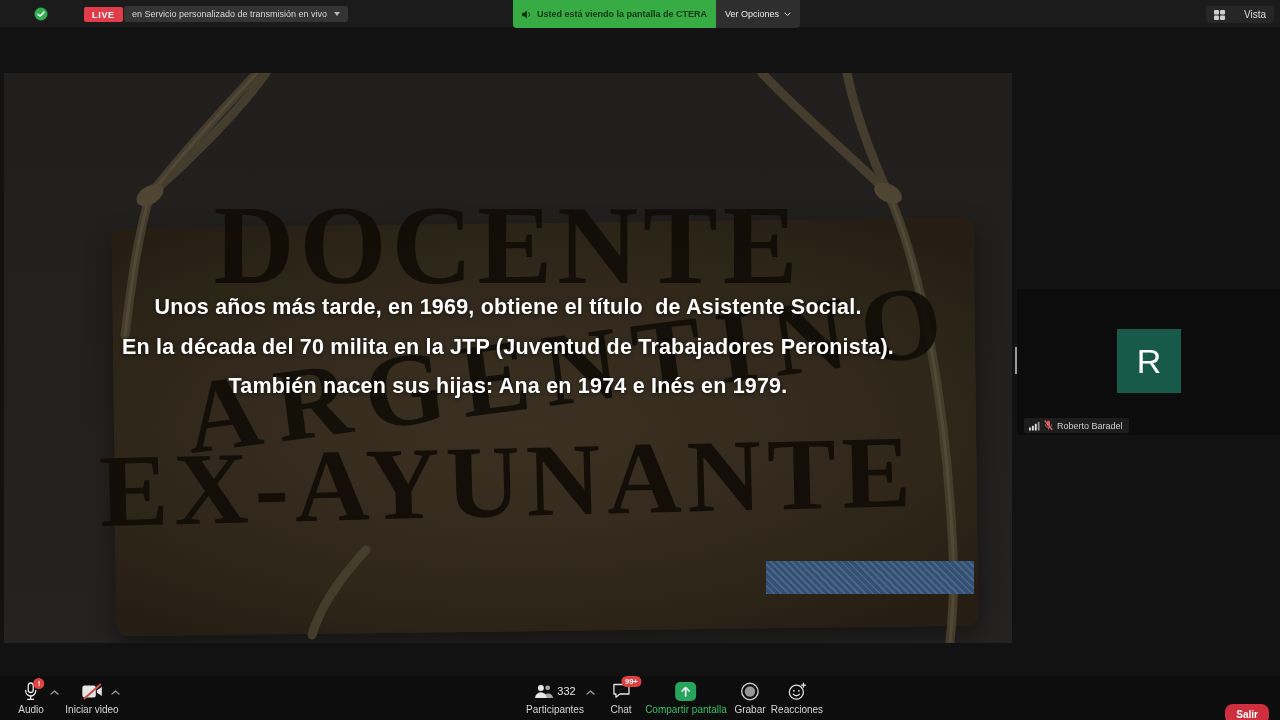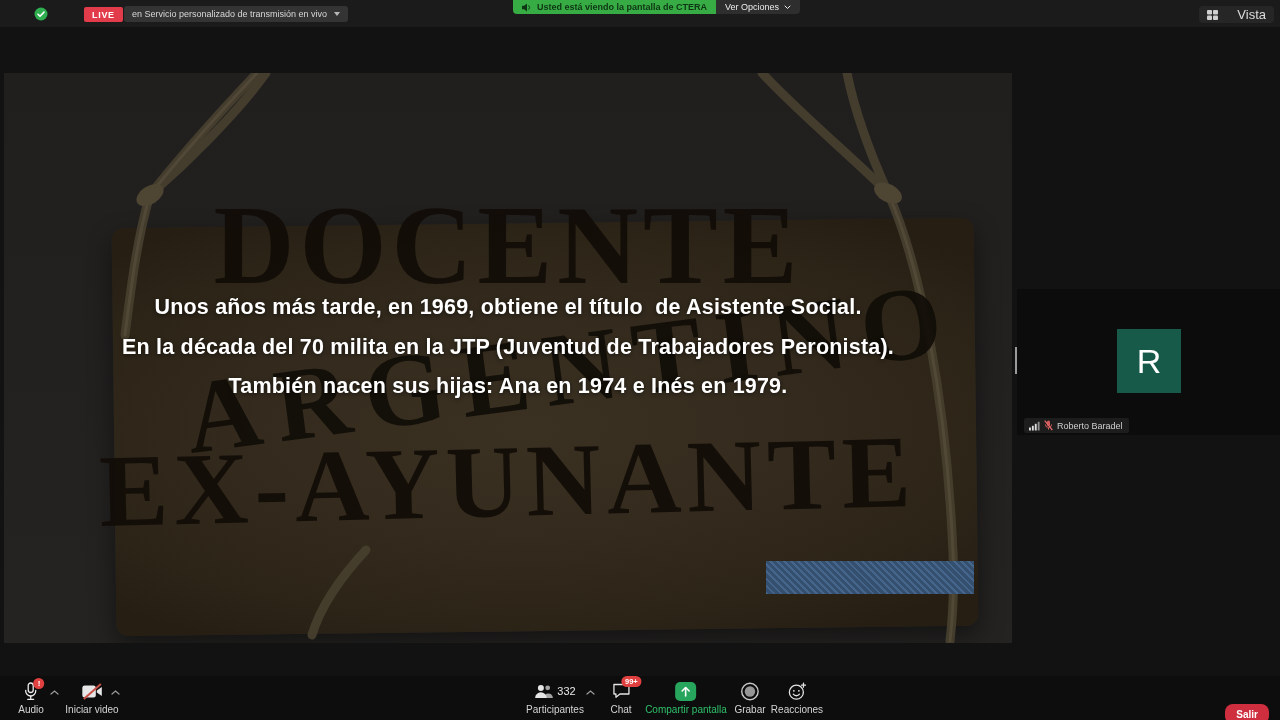--- a/index.html
+++ b/index.html
@@ -10,28 +10,28 @@
   
   .topbar { position:absolute; top:0; left:0; width:100%; height:27px; background:#1b1b1b; }
   .verified-icon { position:absolute; left:34px; top:7px; }
   .live-badge { position:absolute; left:84px; top:7px; height:15px; padding:0 8px; background:#e23c4b;
                 border-radius:2px; color:#fff; font-size:9px; font-weight:700; letter-spacing:.7px;
                 display:flex; align-items:center; }
   .stream-pill { position:absolute; left:124px; top:6px; height:16px; background:#343434; border-radius:3px;
                  color:#d8d8d8; font-size:9px; display:flex; align-items:center; gap:7px; padding:4px 8px; cursor:pointer; }
   .caret-down { width:0; height:0; border-left:3px solid transparent; border-right:3px solid transparent;
                 border-top:4px solid #b9b9b9; }
-  .banner-group { position:absolute; left:513px; top:0; height:14px; display:flex;
+  .banner-group { position:absolute; left:513px; top:0; height:28px; display:flex;
                   border-radius:0 0 4px 4px; overflow:hidden; }
   .screen-banner { background:#38ac44; color:#0e3514; font-size:9px; font-weight:700;
                    display:flex; align-items:center; gap:5px; padding:0 9px; }
   .view-options { background:#2e2e2e; color:#ececec; font-size:9px; display:flex; align-items:center;
                   gap:5px; padding:0 9px; cursor:pointer; }
   .vista-btn { position:absolute; right:6px; top:6px; height:17px; background:#262626; border-radius:4px;
-               color:#dcdcdc; font-size:13px; display:flex; align-items:center; gap:19px; padding:0 8px; cursor:pointer; }
+               color:#dcdcdc; font-size:10px; display:flex; align-items:center; gap:19px; padding:0 8px; cursor:pointer; }
 
   
   .share-area { position:absolute; left:4px; top:73px; width:1008px; height:570px;
                 background:linear-gradient(#201f1e,#242322); overflow:hidden; }
   .sign-card { position:absolute; left:110px; top:150px; width:862px; height:408px; border-radius:12px;
                transform:rotate(-.7deg); z-index:1;
                background:radial-gradient(ellipse 70% 60% at 48% 50%, #3a3122 0%, #342b1e 45%, #2c2417 80%, #261e13 100%);
                box-shadow:0 10px 26px rgba(0,0,0,.45); }
   .rope-svg { position:absolute; left:0; top:0; z-index:2; }
   .sign-text { position:absolute; font-family:"Liberation Serif","DejaVu Serif",serif; color:rgba(18,13,7,.95);

